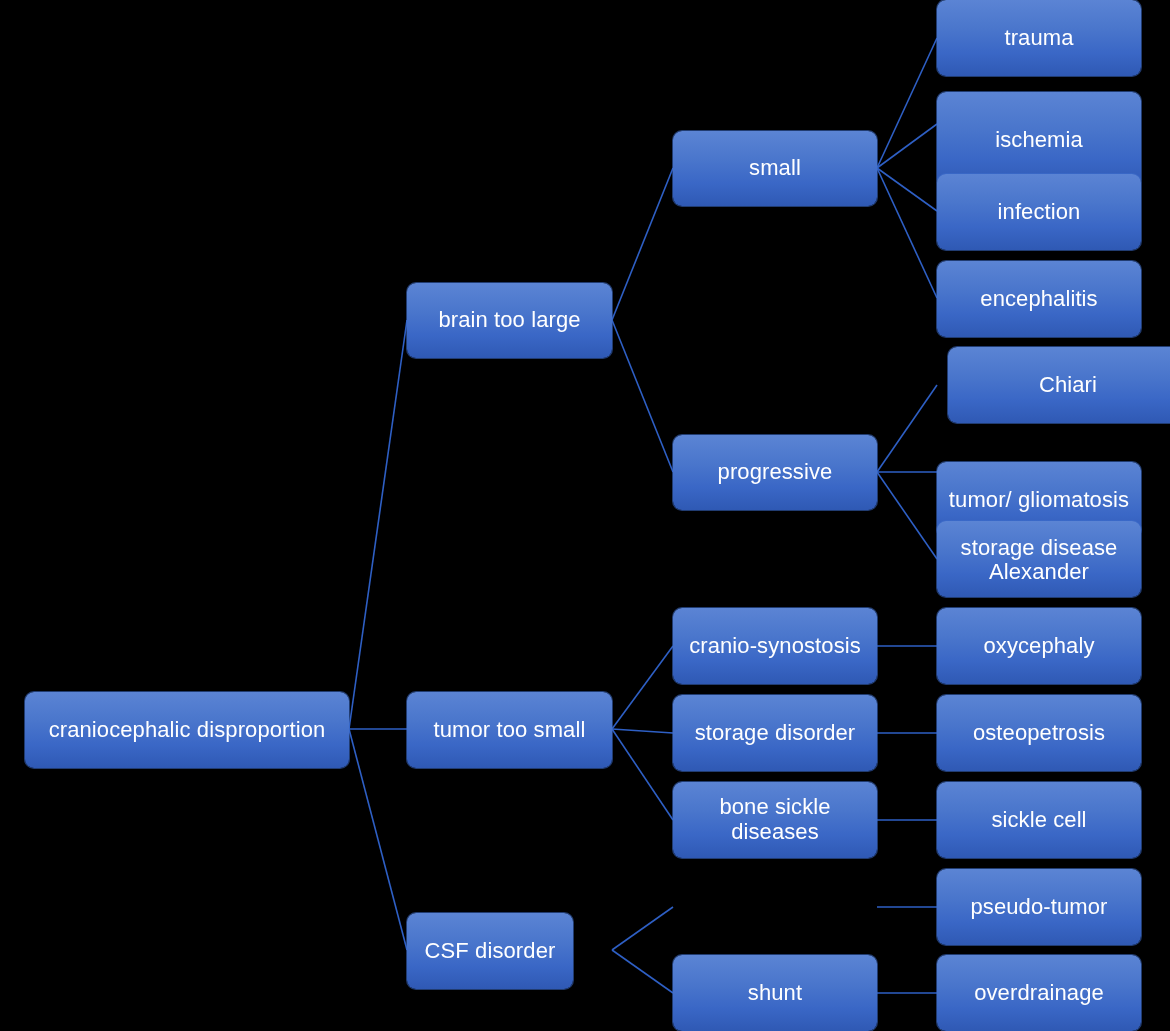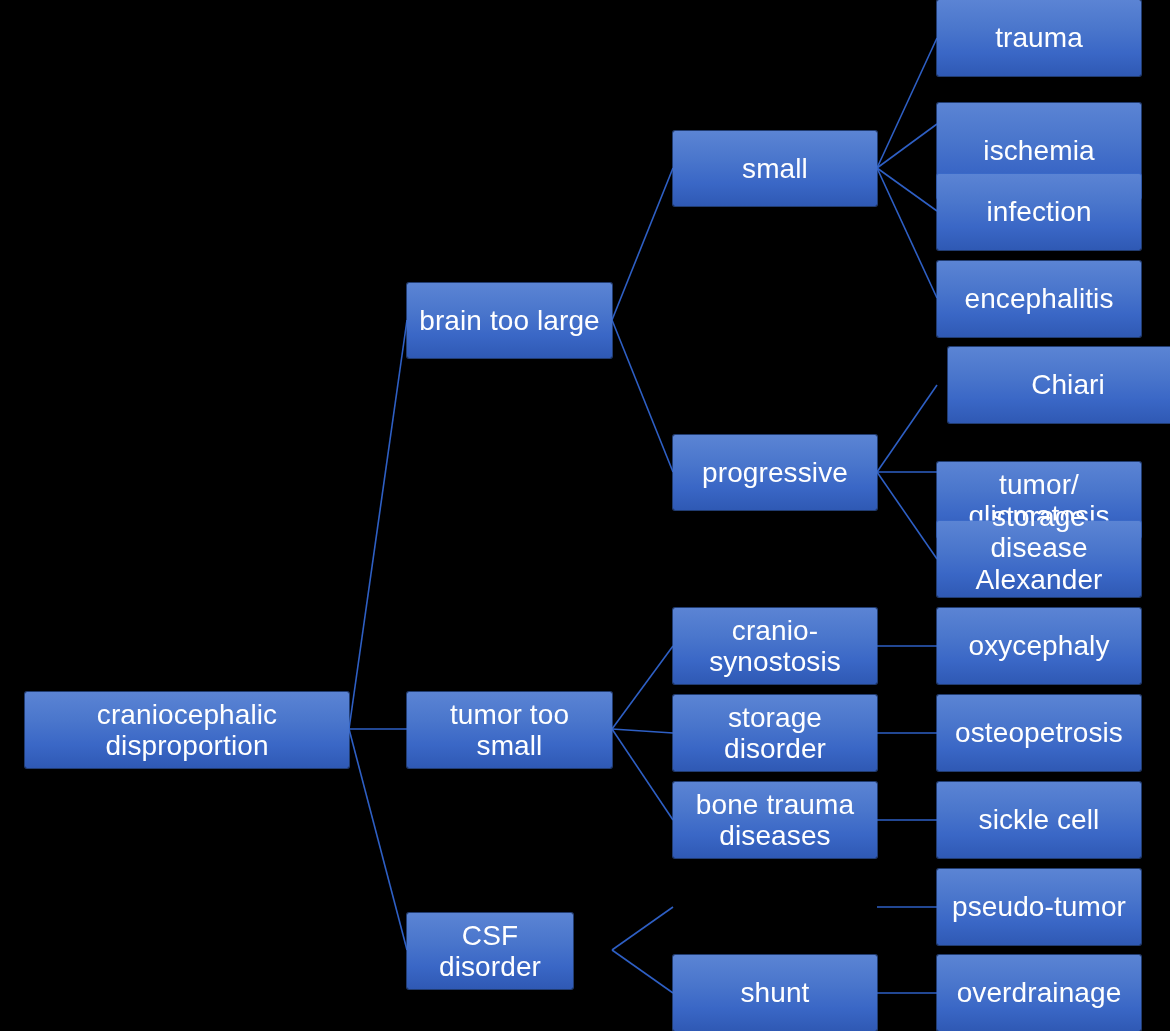--- a/index.html
+++ b/index.html
@@ -19,27 +19,27 @@
     pointer-events:none;
   }
   .node{
     position:absolute;
     box-sizing:border-box;
     display:flex;
     align-items:center;
     justify-content:center;
     text-align:center;
     color:#ffffff;
-    font-size:28px;
+    font-size:22px;
     line-height:1.12;
     letter-spacing:0.1px;
-    border-radius:2px;
+    border-radius:9px;
     background:linear-gradient(180deg,#5b84d4 0%,#4a76cc 38%,#3a67c6 70%,#2f59b4 100%);
     box-shadow:0 0 0 1px rgba(60,110,205,0.55);
-    padding:2px 8px;
+    padding:12px 8px;
     z-index:2;
   }
   .node span{display:block;width:100%;}
 </style>
 </head>
 <body>
 
 <div id="stage">
 
   <svg id="edges" viewBox="0 0 1170 1031" width="1170" height="1031">
@@ -96,30 +96,30 @@
   <div class="node" style="left:673px;top:435px;width:204px;height:75px;">
     <span>progressive</span>
   </div>
   <div class="node" style="left:673px;top:608px;width:204px;height:76px;">
     <span>cranio-synostosis</span>
   </div>
   <div class="node" style="left:673px;top:695px;width:204px;height:76px;">
     <span>storage disorder</span>
   </div>
   <div class="node" style="left:673px;top:782px;width:204px;height:76px;">
-    <span>bone trauma diseases</span>
+    <span>bone sickle diseases</span>
   </div>
   <div class="node" style="left:673px;top:955px;width:204px;height:76px;">
     <span>shunt</span>
   </div>
 
   <div class="node" style="left:937px;top:0px;width:204px;height:76px;">
     <span>trauma</span>
   </div>
-  <div class="node" style="left:937px;top:103px;width:204px;height:96px;justify-content:center;">
+  <div class="node" style="left:937px;top:92px;width:204px;height:96px;justify-content:center;">
     <span>ischemia</span>
   </div>
   <div class="node" style="left:937px;top:174px;width:204px;height:76px;">
     <span>infection</span>
   </div>
   <div class="node" style="left:937px;top:261px;width:204px;height:76px;">
     <span>encephalitis</span>
   </div>
   <div class="node" style="left:937px;top:347px;width:240px;height:76px;margin-left:11px;">
     <span>Chiari</span>

